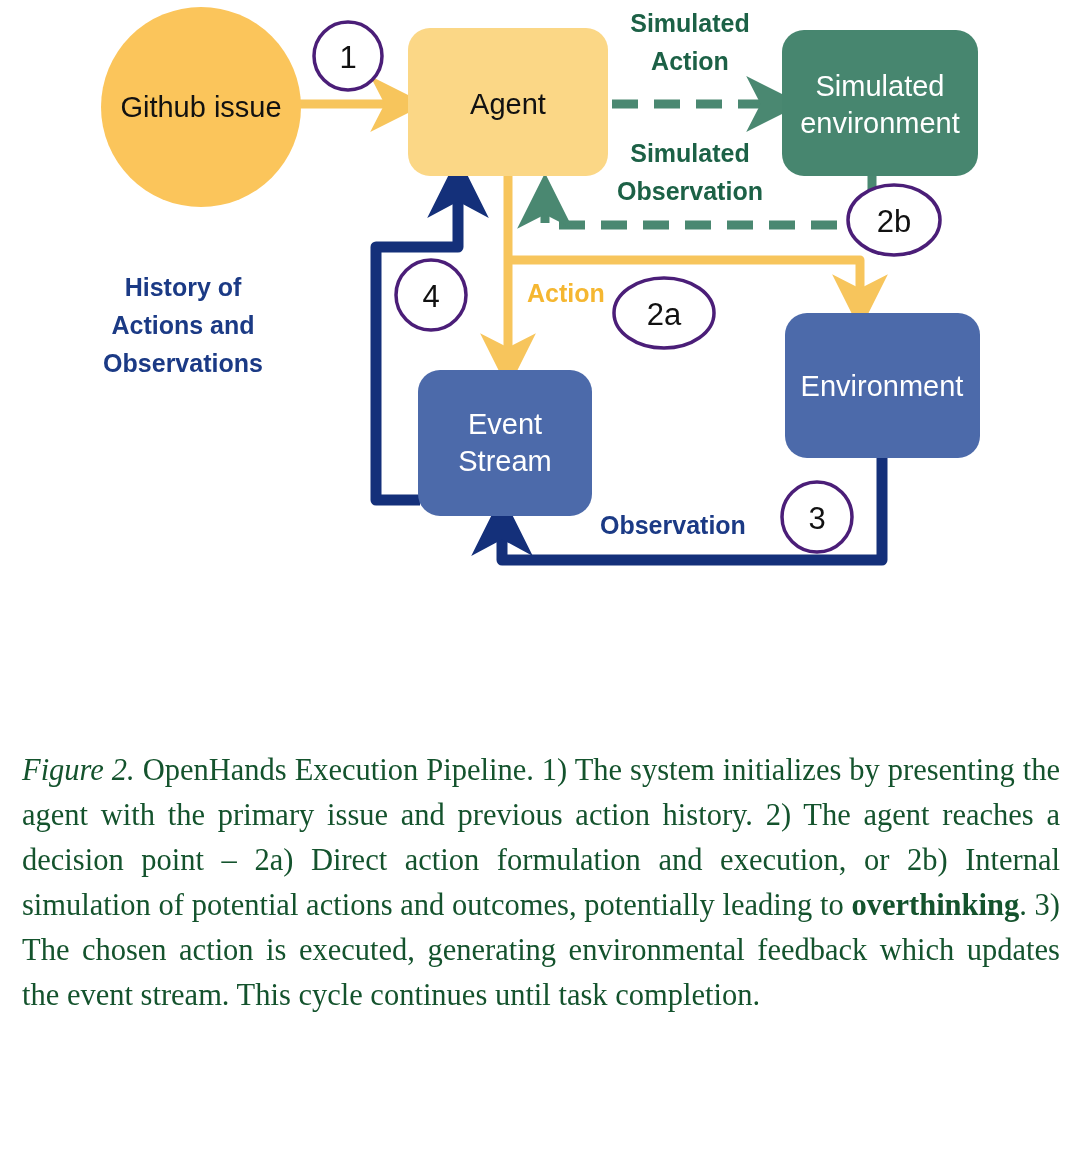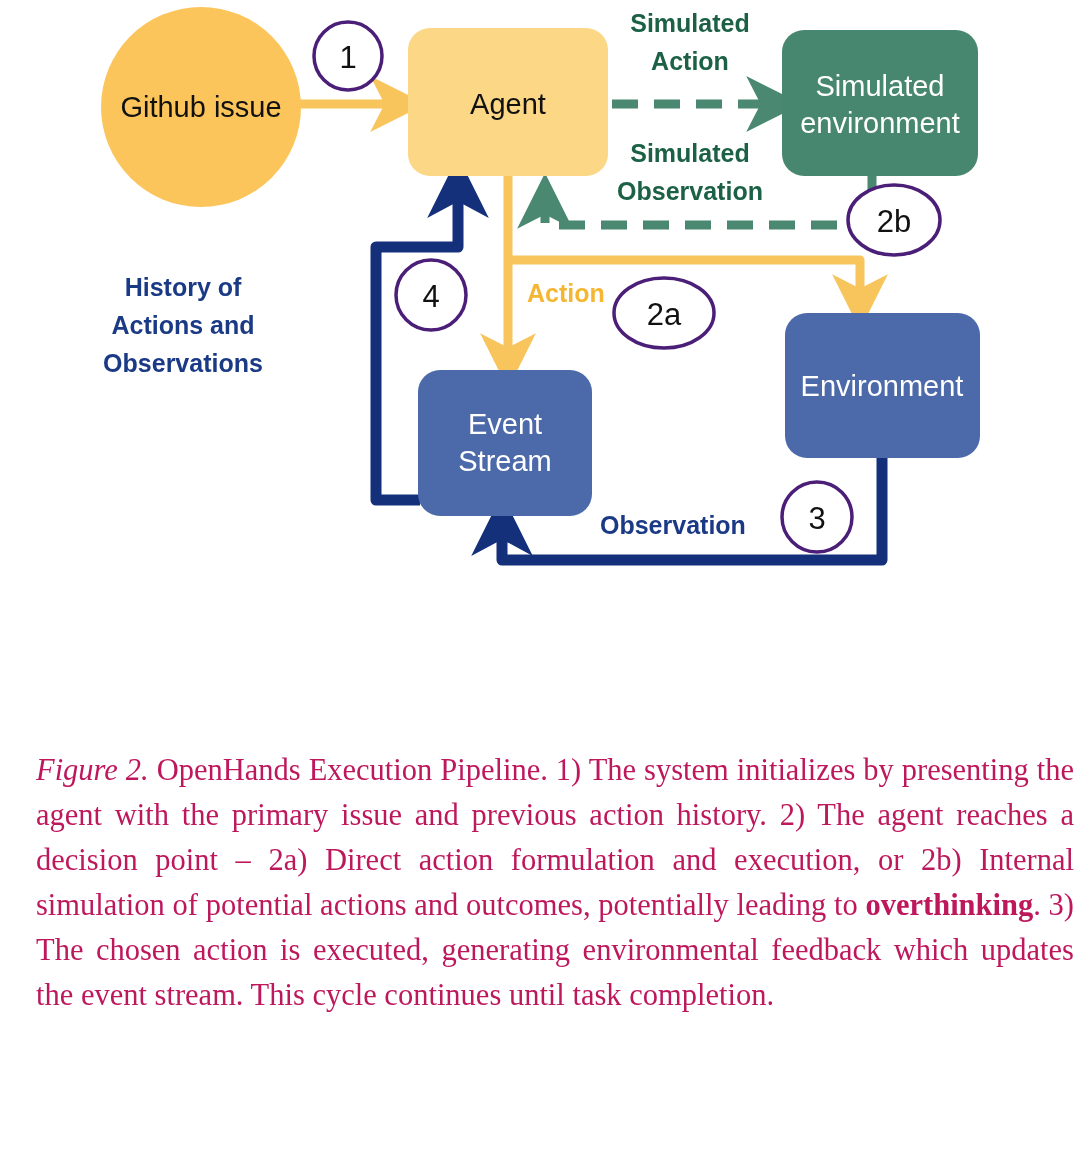--- a/index.html
+++ b/index.html
@@ -42,24 +42,23 @@
     fill: #111111;
   }
   #caption {
     position: absolute;
     left: 22px;
     top: 748px;
     width: 1038px;
     font-family: "Liberation Serif", serif;
     font-size: 30.5px;
     line-height: 45px;
-    color: #be185d;
+    color: #14532d;
     text-align: justify;
     text-justify: inter-word;
-    margin-left: 14px;
   }
   #caption .fig-num { font-style: italic; }
   #caption .bold { font-weight: bold; }
 </style>
 </head>
 <body>
 
 <div id="figure-area">
   <svg id="figure-svg" width="1080" height="720" viewBox="0 0 1080 720" xmlns="http://www.w3.org/2000/svg">
 

